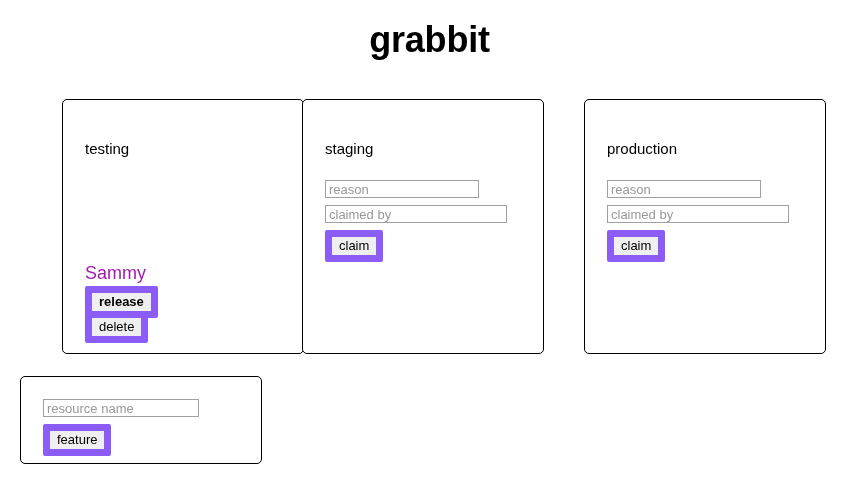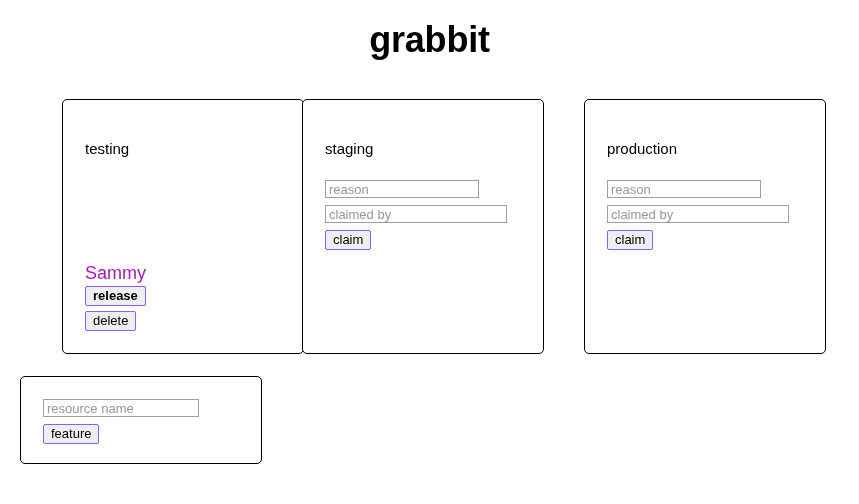--- a/index.html
+++ b/index.html
@@ -120,21 +120,21 @@
   }
 
   .btn {
     position: absolute;
     box-sizing: border-box;
     font-family: "Liberation Sans", sans-serif;
     font-size: 13px;
     line-height: 14px;
     color: #000000;
     background: #efefef;
-    border: 1px solid #8b5cf6;
+    border: 7px solid #8b5cf6;
     border-radius: 2px;
     padding: 2px 7px;
     text-align: center;
     cursor: default;
   }
 
   .btn-claim {
     left: 22px;
     top: 130px;
   }

